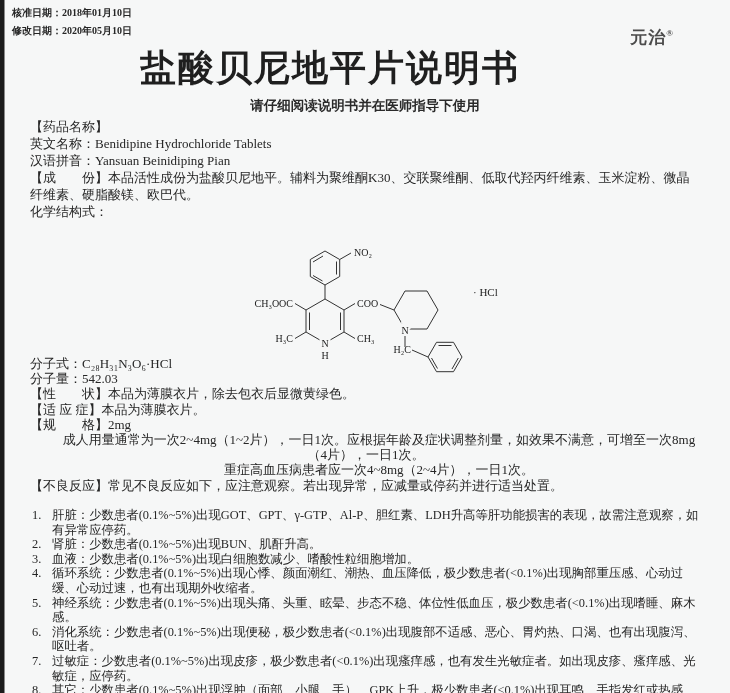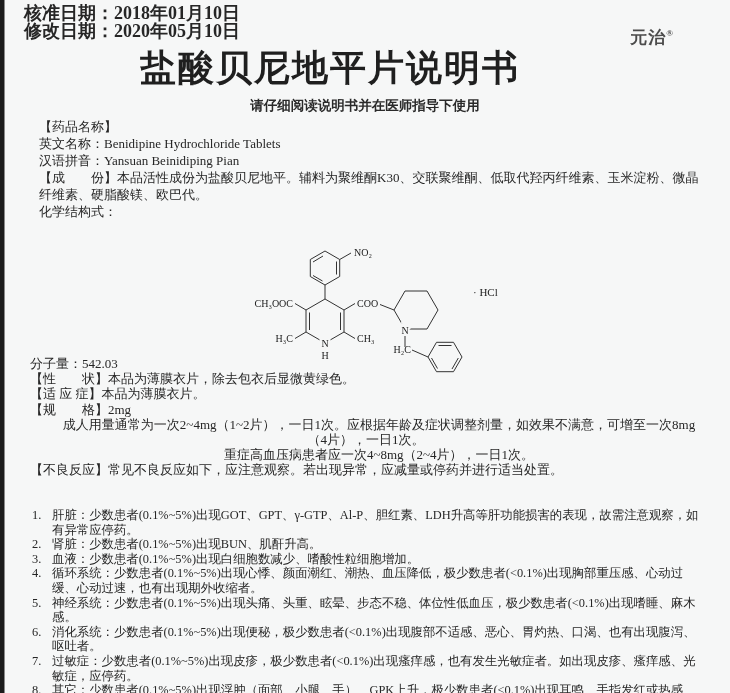--- a/index.html
+++ b/index.html
@@ -4,28 +4,28 @@
 <style>
   html,body{margin:0;padding:0;}
   body{
     width:730px;height:693px;position:relative;overflow:hidden;
     background:#f6f7f7;
     font-family:"Liberation Serif","DejaVu Serif",serif;
     color:#262626;
   }
   .scan-edge{position:absolute;left:0;top:0;width:4px;height:693px;background:#1c1c1c;}
   .scan-edge2{position:absolute;left:4px;top:0;width:1px;height:693px;background:#8a8a8a;}
-  .dates{position:absolute;left:24px;top:4px;font-size:18px;font-weight:bold;line-height:18px;}
+  .dates{position:absolute;left:12px;top:4px;font-size:10px;font-weight:bold;line-height:18px;}
   .brand{position:absolute;right:56px;top:26px;font-size:17px;font-weight:bold;color:#4c4c4c;letter-spacing:1px;}
   .brand sup{font-size:9px;}
   .title{position:absolute;left:0;top:44px;width:660px;text-align:center;
     font-size:36px;font-weight:bold;letter-spacing:2px;color:#1f1f1f;}
   .subtitle{position:absolute;left:0;top:97px;width:730px;text-align:center;
     font-size:13.5px;font-weight:bold;color:#2a2a2a;}
-  .blockA{position:absolute;left:30px;right:28px;top:118px;font-size:13px;line-height:17px;margin-left:9px;}
+  .blockA{position:absolute;left:30px;right:28px;top:118px;font-size:13px;line-height:17px;}
   .blockB{position:absolute;left:30px;right:28px;top:356px;font-size:13px;line-height:15.2px;}
   .blockC{position:absolute;left:30px;right:26px;top:508px;font-size:12.4px;line-height:14.6px;}
   .para-indent{text-indent:2em;text-align:center;}
   .adv-item{position:relative;padding-left:22px;}
   .adv-num{position:absolute;left:2px;top:0;}
   .struct{position:absolute;left:222px;top:243px;width:300px;height:130px;}
   .struct svg{display:block;width:100%;height:100%;}
   .struct text{font-family:"Liberation Serif","DejaVu Serif",serif;fill:#222;}
   .lbl{white-space:pre;}
 </style>
@@ -105,20 +105,21 @@
       <text x="103" y="104" text-anchor="middle">N</text>
       <text x="103" y="116" text-anchor="middle">H</text>
       <text x="183" y="90.5" text-anchor="middle" stroke="#f6f7f7" stroke-width="4" paint-order="stroke" fill="#222">N</text>
       <text x="189" y="110" text-anchor="end">H₂C</text>
       <text x="251" y="53" font-size="11">· HCl</text>
     </g>
   </svg>
 </div>
 
 <div class="blockB">
+  <div><span>分子式：</span><span>C₂₈H₃₁N₃O₆·HCl</span></div>
   <div><span>分子量：</span><span>542.03</span></div>
   <div><span>【性　　状】</span><span>本品为薄膜衣片，除去包衣后显微黄绿色。</span></div>
   <div><span>【适 应 症】</span><span>本品为薄膜衣片。</span></div>
   <div><span>【规　　格】</span><span>2mg</span></div>
   <div class="para-indent">成人用量通常为一次2~4mg（1~2片），一日1次。应根据年龄及症状调整剂量，如效果不满意，可增至一次8mg（4片），一日1次。</div>
   <div class="para-indent">重症高血压病患者应一次4~8mg（2~4片），一日1次。</div>
   <div><span>【不良反应】</span><span>常见不良反应如下，应注意观察。若出现异常，应减量或停药并进行适当处置。</span></div>
 </div>
 
 <div class="blockC">

